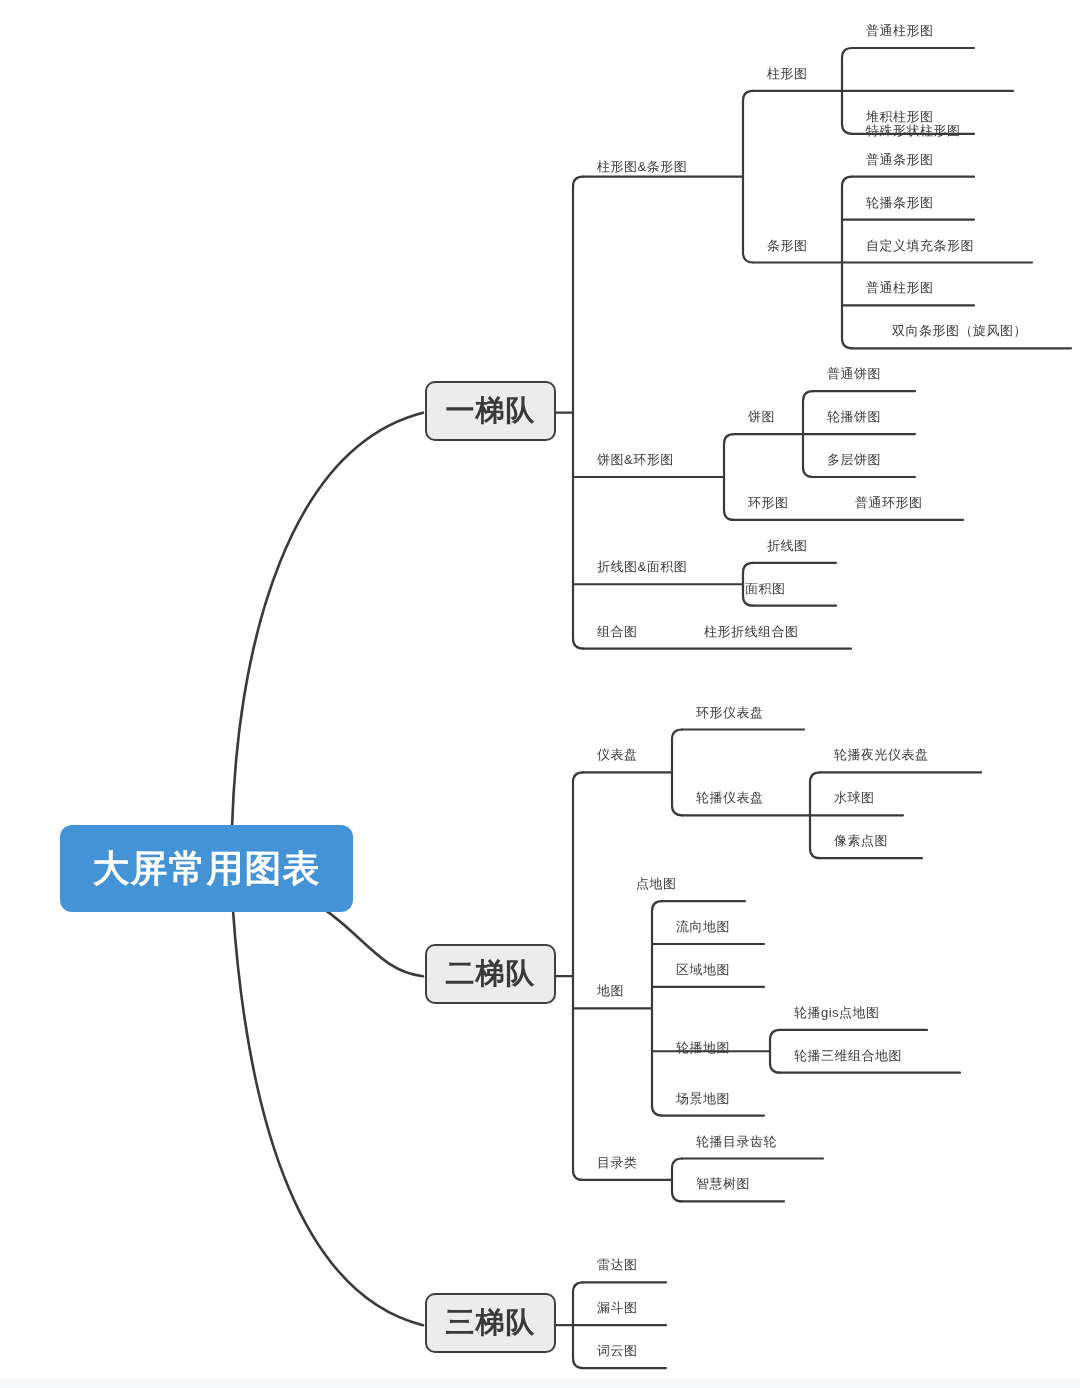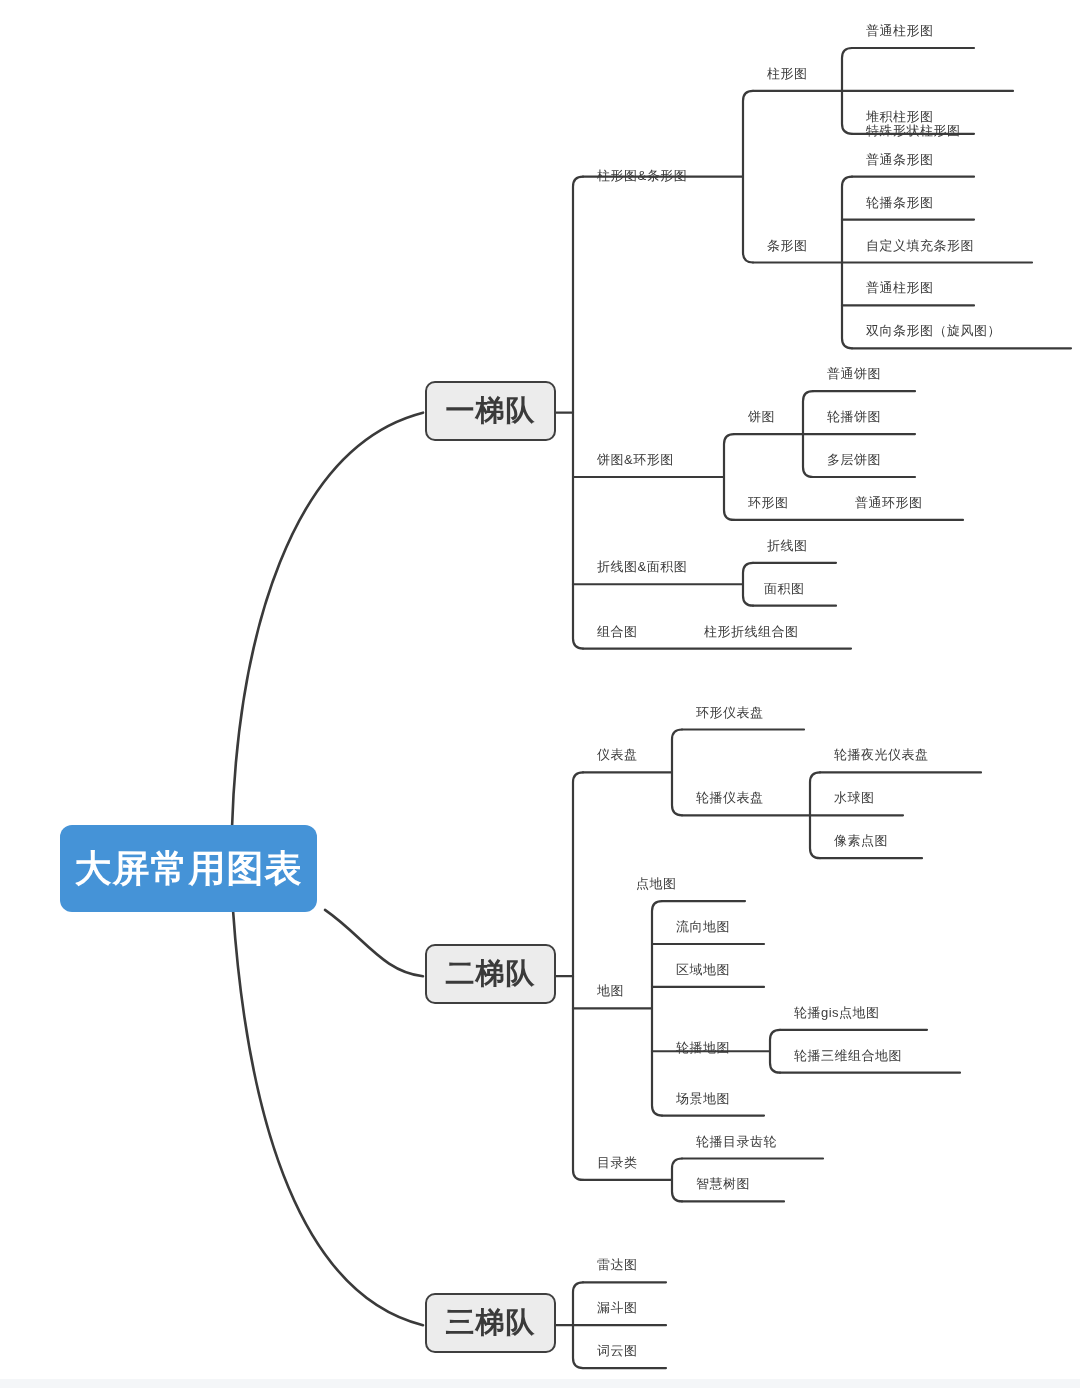--- a/index.html
+++ b/index.html
@@ -24,21 +24,21 @@
     background:var(--branch-fill,#ececec);
     border:2.5px solid var(--branch-border,#3f3f3f);
     border-radius:10px;
     display:flex;align-items:center;justify-content:center;
     font-size:29px;font-weight:bold;
     color:var(--text,#3a3a3a);
     letter-spacing:1px;
   }
   .root-topic{
     position:absolute;
-    width:257px;height:87px;box-sizing:border-box;
+    width:293px;height:87px;box-sizing:border-box;
     background:var(--root-fill,#4593d7);
     border-radius:12px;
     display:flex;align-items:center;justify-content:center;
     font-size:37px;font-weight:bold;
     color:var(--root-text,#ffffff);
     letter-spacing:1px;
   }
   #footerStrip{
     position:absolute;left:0;right:0;bottom:0;height:9px;
     background:var(--strip,#f4f6f8);
@@ -114,41 +114,41 @@
 
   <div id="rootTopic" class="root-topic" style="left: 60px; top: 825.425px;">大屏常用图表</div>
 
   <div id="tier0" class="tier-topic" style="left: 425px; top: 380.65px;">一梯队</div>
 
   <div id="tier1" class="tier-topic" style="left: 425px; top: 944.175px;">二梯队</div>
 
   <div id="tier2" class="tier-topic" style="left: 425px; top: 1293.2px;">三梯队</div>
 
   <div id="footerStrip"></div>
-<div class="topic-label" style="left: 597px; top: 165px;">柱形图&amp;条形图</div>
+<div class="topic-label" style="left: 597px; top: 156px;">柱形图&amp;条形图</div>
     <div class="topic-label" style="left: 767px; top: 62.9px;">柱形图</div>
     <div class="topic-label" style="left: 866px; top: 20px;">普通柱形图</div>
     <div class="topic-label" style="left: 866px; top: 76px; margin-top: 44px;">特殊形状柱形图</div>
     <div class="topic-label" style="left: 866px; top: 105.8px;">堆积柱形图</div>
     <div class="topic-label" style="left: 767px; top: 234.5px;">条形图</div>
     <div class="topic-label" style="left: 866px; top: 148.7px;">普通条形图</div>
     <div class="topic-label" style="left: 866px; top: 191.6px;">轮播条形图</div>
     <div class="topic-label" style="left: 866px; top: 234.5px;">自定义填充条形图</div>
     <div class="topic-label" style="left: 866px; top: 277.4px;">普通柱形图</div>
-    <div class="topic-label" style="left: 866px; top: 320.3px; font-family: Liberation Serif, serif;">双向条形图（旋风图）</div>
+    <div class="topic-label" style="left: 892px; top: 320.3px; font-family: Liberation Serif, serif;">双向条形图（旋风图）</div>
     <div class="topic-label" style="left: 597px; top: 449px;">饼图&amp;环形图</div>
     <div class="topic-label" style="left: 748px; top: 406.1px;">饼图</div>
     <div class="topic-label" style="left: 827px; top: 363.2px;">普通饼图</div>
     <div class="topic-label" style="left: 827px; top: 406.1px;">轮播饼图</div>
     <div class="topic-label" style="left: 827px; top: 449px;">多层饼图</div>
     <div class="topic-label" style="left: 748px; top: 491.9px;">环形图</div>
     <div class="topic-label" style="left: 855px; top: 491.9px;">普通环形图</div>
     <div class="topic-label" style="left: 597px; top: 556.25px;">折线图&amp;面积图</div>
     <div class="topic-label" style="left: 767px; top: 534.8px;">折线图</div>
-    <div class="topic-label" style="left: 764px; top: 577.7px;">面积图</div>
+    <div class="topic-label" style="left: 745px; top: 577.7px;">面积图</div>
     <div class="topic-label" style="left: 597px; top: 620.6px;">组合图</div>
     <div class="topic-label" style="left: 704px; top: 620.6px;">柱形折线组合图</div>
     <div class="topic-label" style="left: 597px; top: 744.4px;">仪表盘</div>
     <div class="topic-label" style="left: 696px; top: 701.5px;">环形仪表盘</div>
     <div class="topic-label" style="left: 696px; top: 787.3px;">轮播仪表盘</div>
     <div class="topic-label" style="left: 834px; top: 744.4px;">轮播夜光仪表盘</div>
     <div class="topic-label" style="left: 834px; top: 787.3px;">水球图</div>
     <div class="topic-label" style="left: 834px; top: 830.2px;">像素点图</div>
     <div class="topic-label" style="left: 597px; top: 980.35px;">地图</div>
     <div class="topic-label" style="left: 636px; top: 873.1px;">点地图</div>

